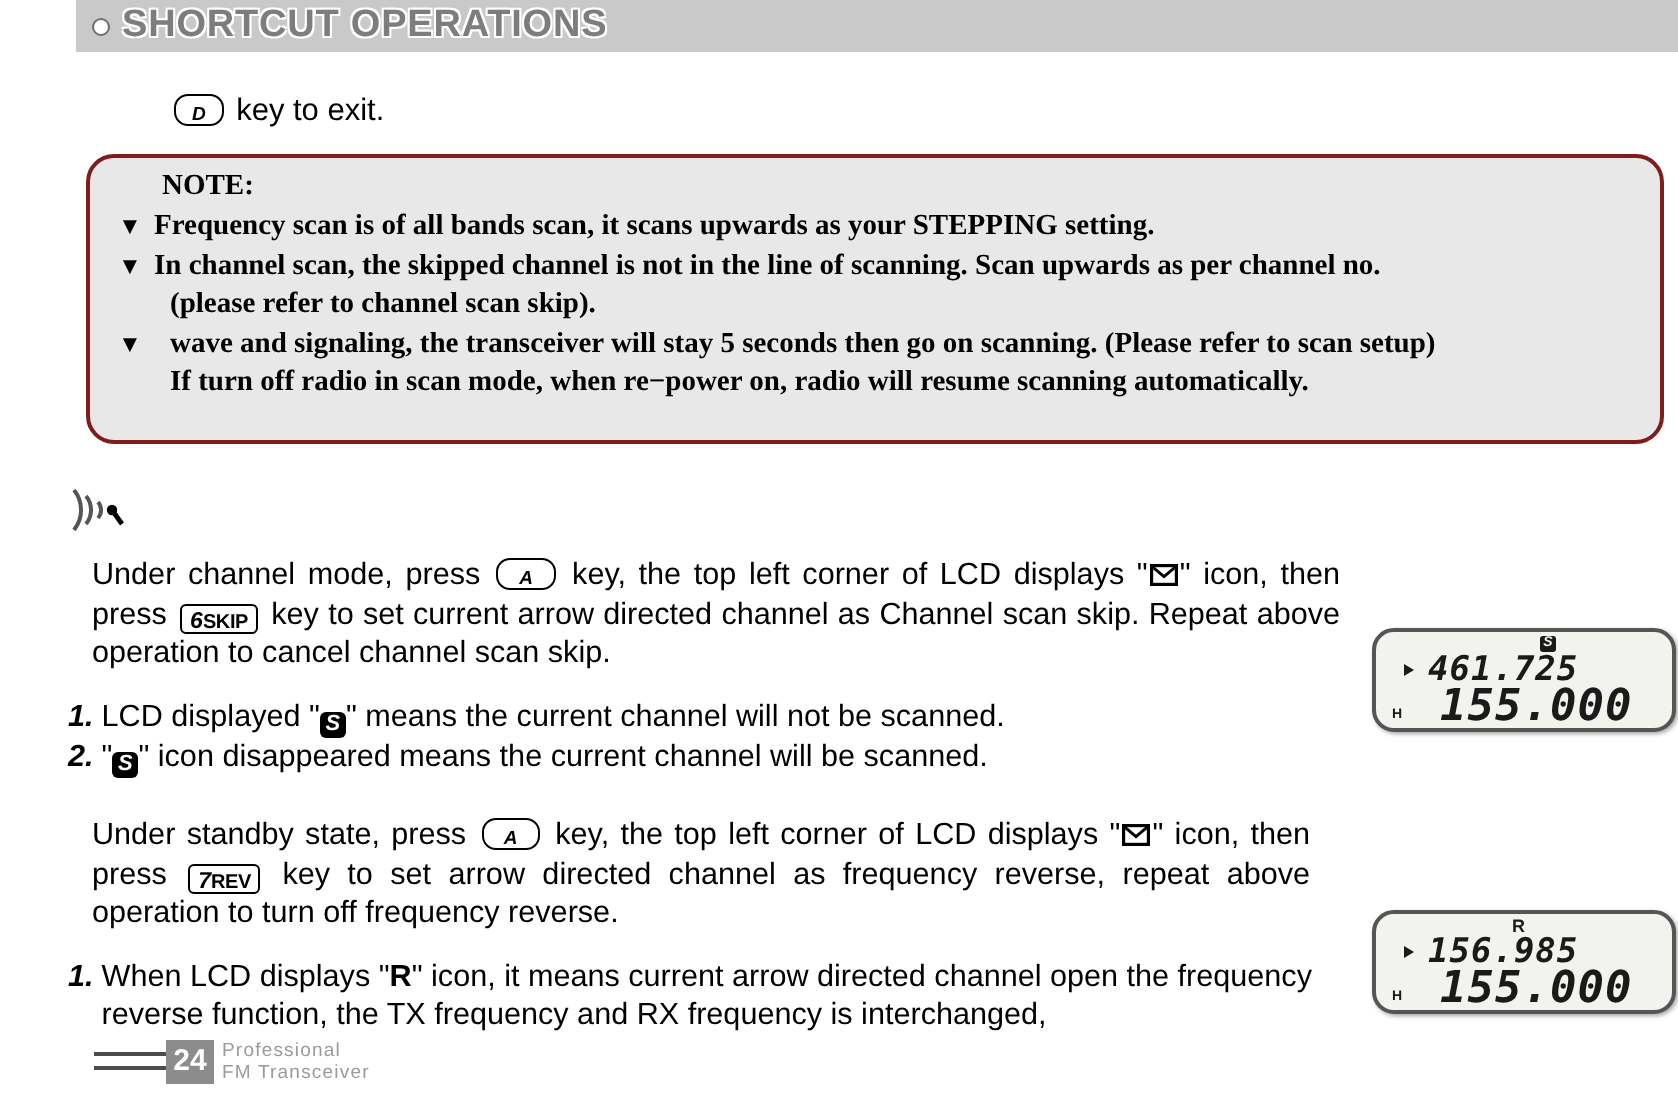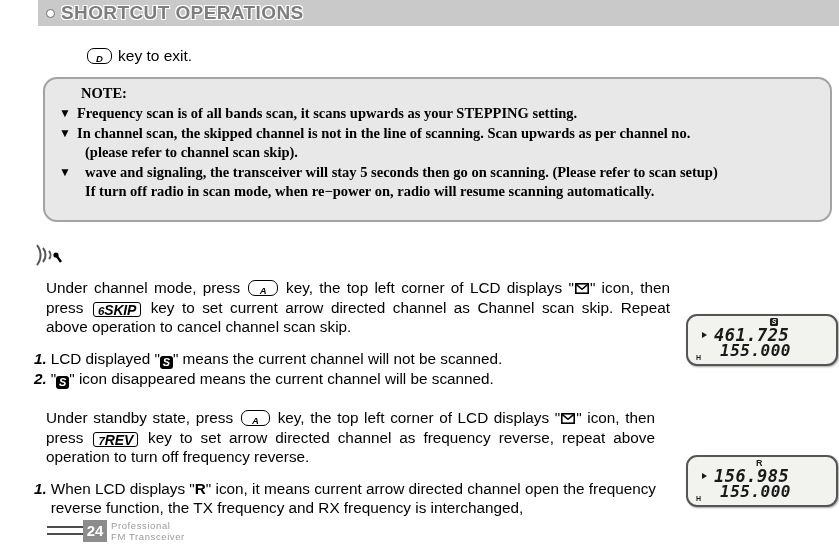--- a/index.html
+++ b/index.html
@@ -106,23 +106,22 @@
     height: 15px;
     line-height: 13px;
     box-sizing: border-box;
   }
   .kc-num {
     font-size: 11.5px;
     font-weight: bold;
     font-style: italic;
   }
   .kc-lbl {
-    font-size: 14px;
-    font-weight: bold;
-    font-style: italic;
+    font-size: 10px;
+    font-weight: bold;
     letter-spacing: -0.2px;
   }
 
   
   .env-icon {
     display: inline-block;
     width: 14px;
     height: 11px;
     vertical-align: -1px;
     margin: 0 1px;
@@ -144,21 +143,21 @@
     font-family: "Liberation Sans", sans-serif;
   }
 
   
   .note-box {
     position: absolute;
     left: 43px;
     top: 77px;
     width: 789px;
     height: 145px;
-    border: 2px solid #a3a3a3;
+    border: 2px solid #7f1d1d;
     border-radius: 14px;
     background: #e8e8e8;
     box-sizing: border-box;
   }
   .note-inner {
     padding: 6px 12px 0 14px;
     font-family: "Liberation Serif", serif;
     font-weight: bold;
     font-size: 14.5px;
     color: #000;
@@ -266,21 +265,21 @@
     font-size: 17px;
     font-style: italic;
     font-weight: bold;
     letter-spacing: 0.5px;
     color: #1a1a1a;
   }
   .lcd-freq2 {
     position: absolute;
     left: 32px;
     top: 25px;
-    font-size: 16px;
+    font-size: 22px;
     font-style: italic;
     font-weight: bold;
     letter-spacing: 0.5px;
     color: #1a1a1a;
   }
   .lcd-arrow {
     position: absolute;
     left: 14px;
     top: 16px;
     width: 0;

